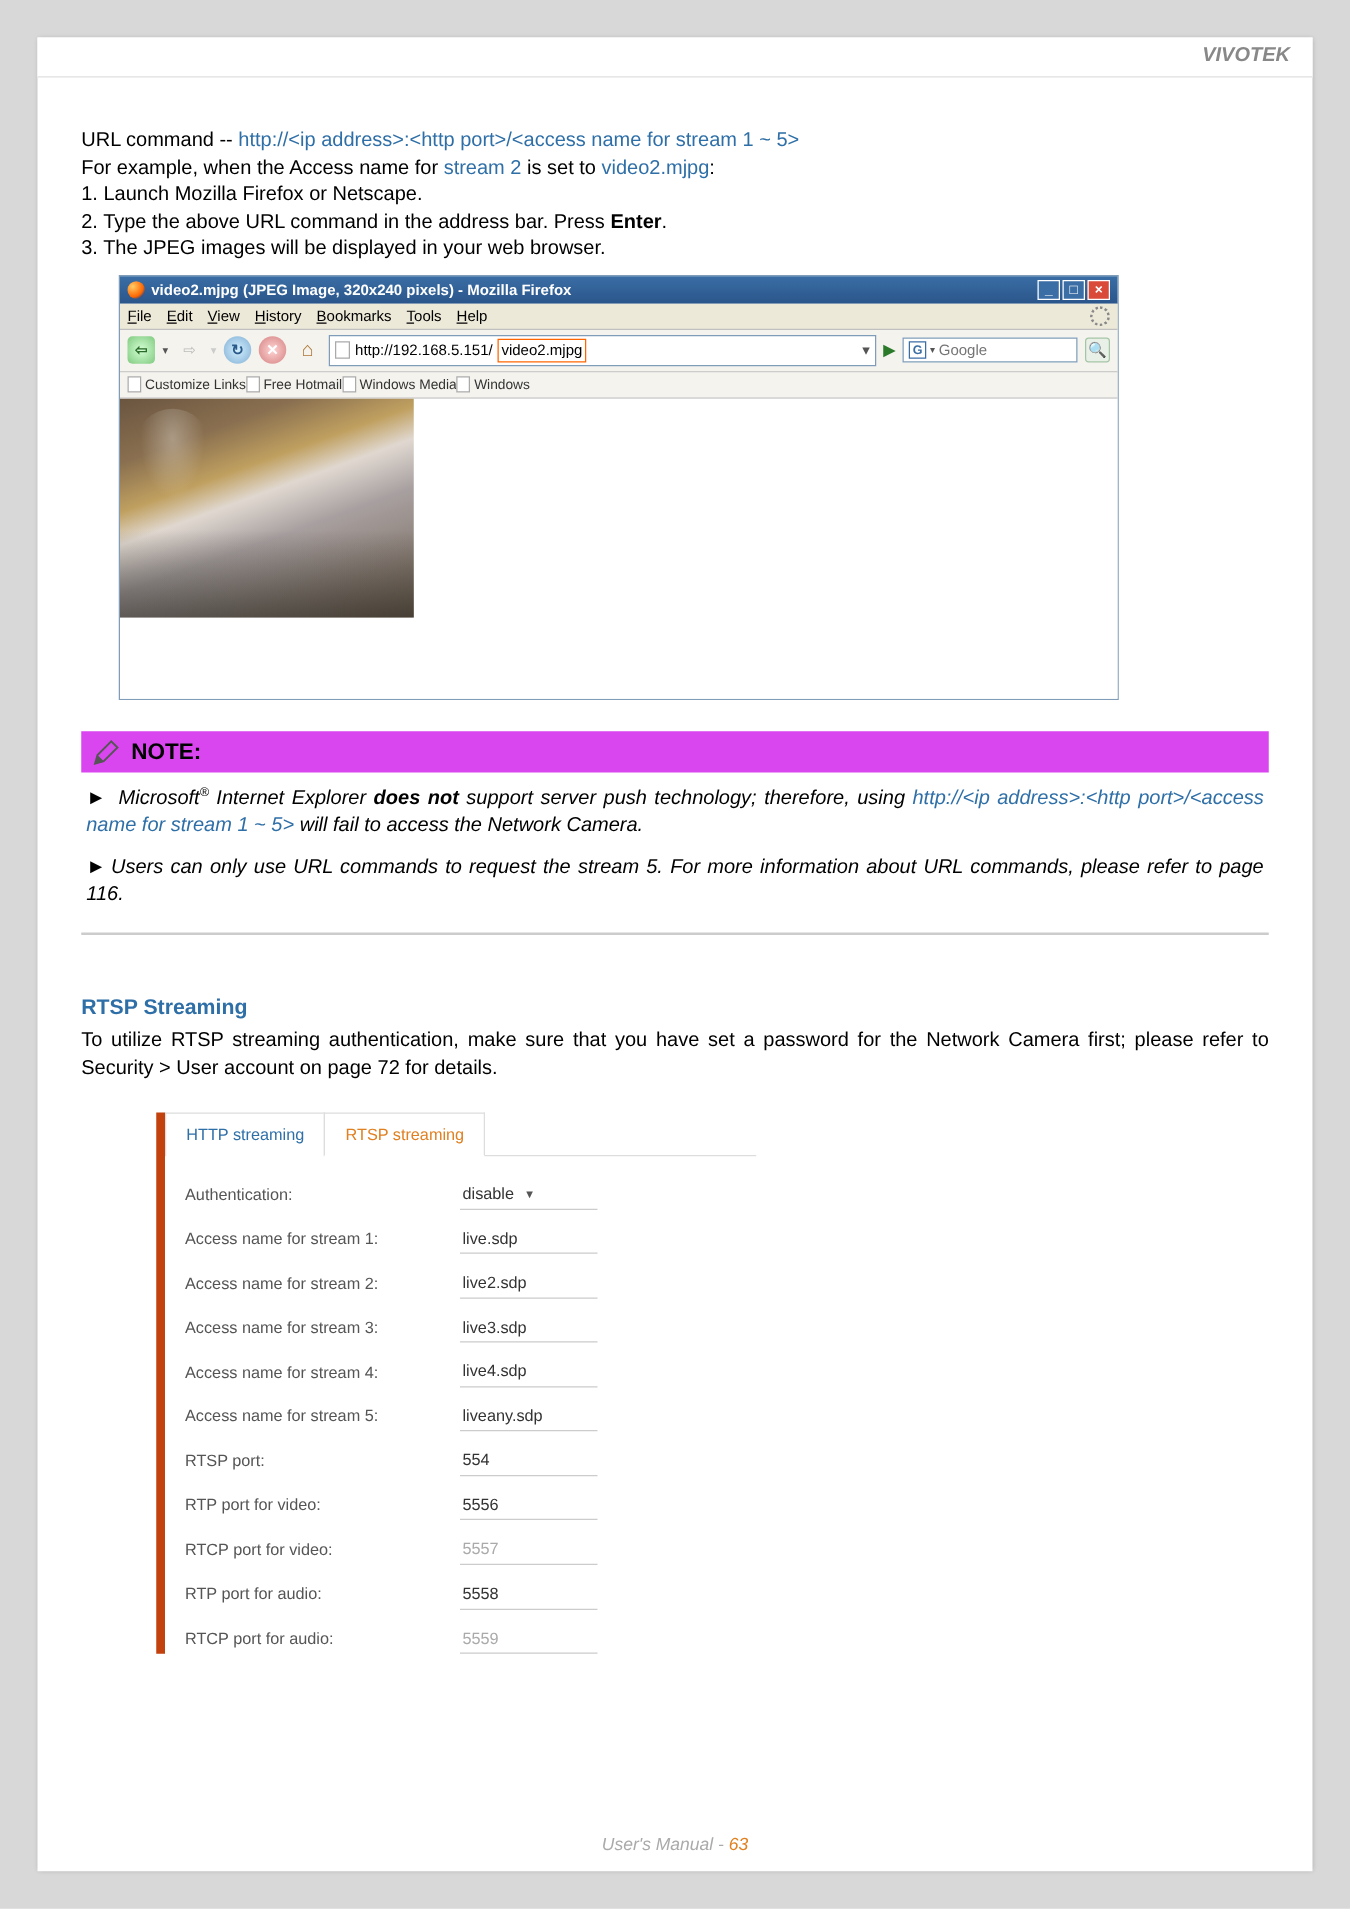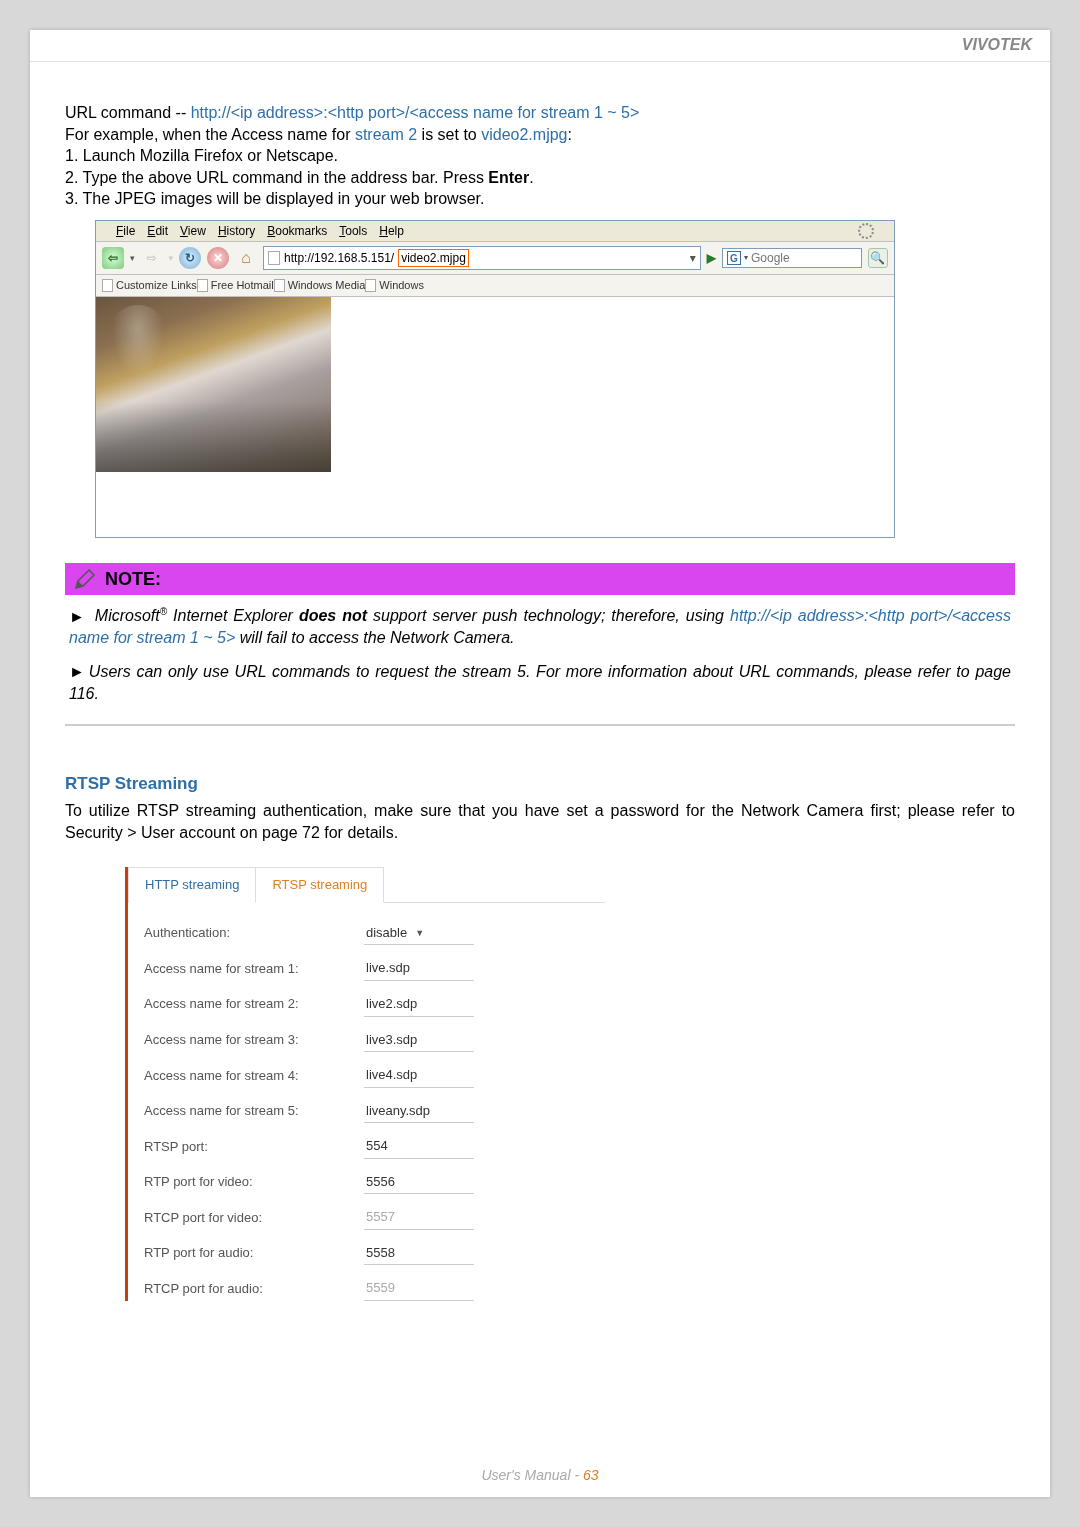--- a/index.html
+++ b/index.html
@@ -63,21 +63,21 @@
   .ff-icon {
     width: 14px; height: 14px; border-radius: 50%;
     background: radial-gradient(circle at 30% 30%, #ffcc66, #ff6600 60%, #2a4a8a 80%);
   }
   .winbtns { display:flex; gap:2px; }
   .winbtn { width:18px; height:16px; display:inline-flex; align-items:center; justify-content:center; font-size:11px; font-weight:bold; color:#fff; border:1px solid #fff; }
   .win-min { background:#3a6ea5; }
   .win-max { background:#3a6ea5; }
   .win-close { background:#d94a38; }
   .bs-menu {
-    background:#ece9d8; padding:2px 20px; display:flex; gap:12px; color:#000;
+    background:#ece9d8; padding:2px 6px; display:flex; gap:12px; color:#000;
     border-bottom:1px solid #c0c0c0;
   }
   .bs-menu span { position:relative; }
   .bs-menu span::first-letter { text-decoration: underline; }
   .bs-throbber { margin-left:auto; width:16px; height:16px;
     border:2px dotted #888; border-radius:50%; }
   .bs-toolbar {
     background:#f4f3ee; padding:4px 6px; display:flex; align-items:center; gap:6px;
     border-bottom:1px solid #c0c0c0;
   }
@@ -138,21 +138,21 @@
 
   .rtsp-section { margin-top:47px; }
   .rtsp-section h4 { color:#2f6fa7; font-size:17px; font-weight:bold; margin-bottom:4px;}
   .rtsp-section p { text-align: justify; }
 
   .settings-panel {
     margin: 24px 0 0 60px;
     width: 480px;
     font-size: 13px;
     color:#555;
-    border-left:3px solid #c2410c;
+    border-left:7px solid #c2410c;
   }
   .tabs { display:flex; }
   .tab { padding:8px 16px; border:1px solid #ddd; border-bottom:none; margin-right:-1px; }
   .tab-inactive { color:#2f6fa7; background:#fff;}
   .tab-active { color:#e08020; background:#fff; border-bottom:1px solid #fff; position:relative; z-index:2;}
   .tab-divider { border-bottom:1px solid #ddd; flex:1; margin-top:auto; height:1px;}
   .panel-body { padding:18px 16px 0 16px; border-top:none; }
   .form-row { display:flex; align-items:center; margin-bottom:11px; }
   .form-row label { width:220px; }
   .form-row .val {
@@ -181,20 +181,31 @@
     <p>
       <span>For example, when the Access name for </span><span class="blue">stream 2</span><span> is set to </span><span class="blue">video2.mjpg</span><span>:</span>
     </p>
     <p>1. Launch Mozilla Firefox or Netscape.</p>
     <p>
       <span>2. Type the above URL command in the address bar. Press </span><span class="bold">Enter</span><span>.</span>
     </p>
     <p>3. The JPEG images will be displayed in your web browser.</p>
 
     <div class="browser-shot">
+      <div class="bs-title">
+        <div class="bs-title-left">
+          <span class="ff-icon"></span>
+          <span>video2.mjpg (JPEG Image, 320x240 pixels) - Mozilla Firefox</span>
+        </div>
+        <div class="winbtns">
+          <span class="winbtn win-min">_</span>
+          <span class="winbtn win-max">□</span>
+          <span class="winbtn win-close">×</span>
+        </div>
+      </div>
       <div class="bs-menu">
         <span>File</span>
         <span>Edit</span>
         <span>View</span>
         <span>History</span>
         <span>Bookmarks</span>
         <span>Tools</span>
         <span>Help</span>
         <span class="bs-throbber"></span>
       </div>

